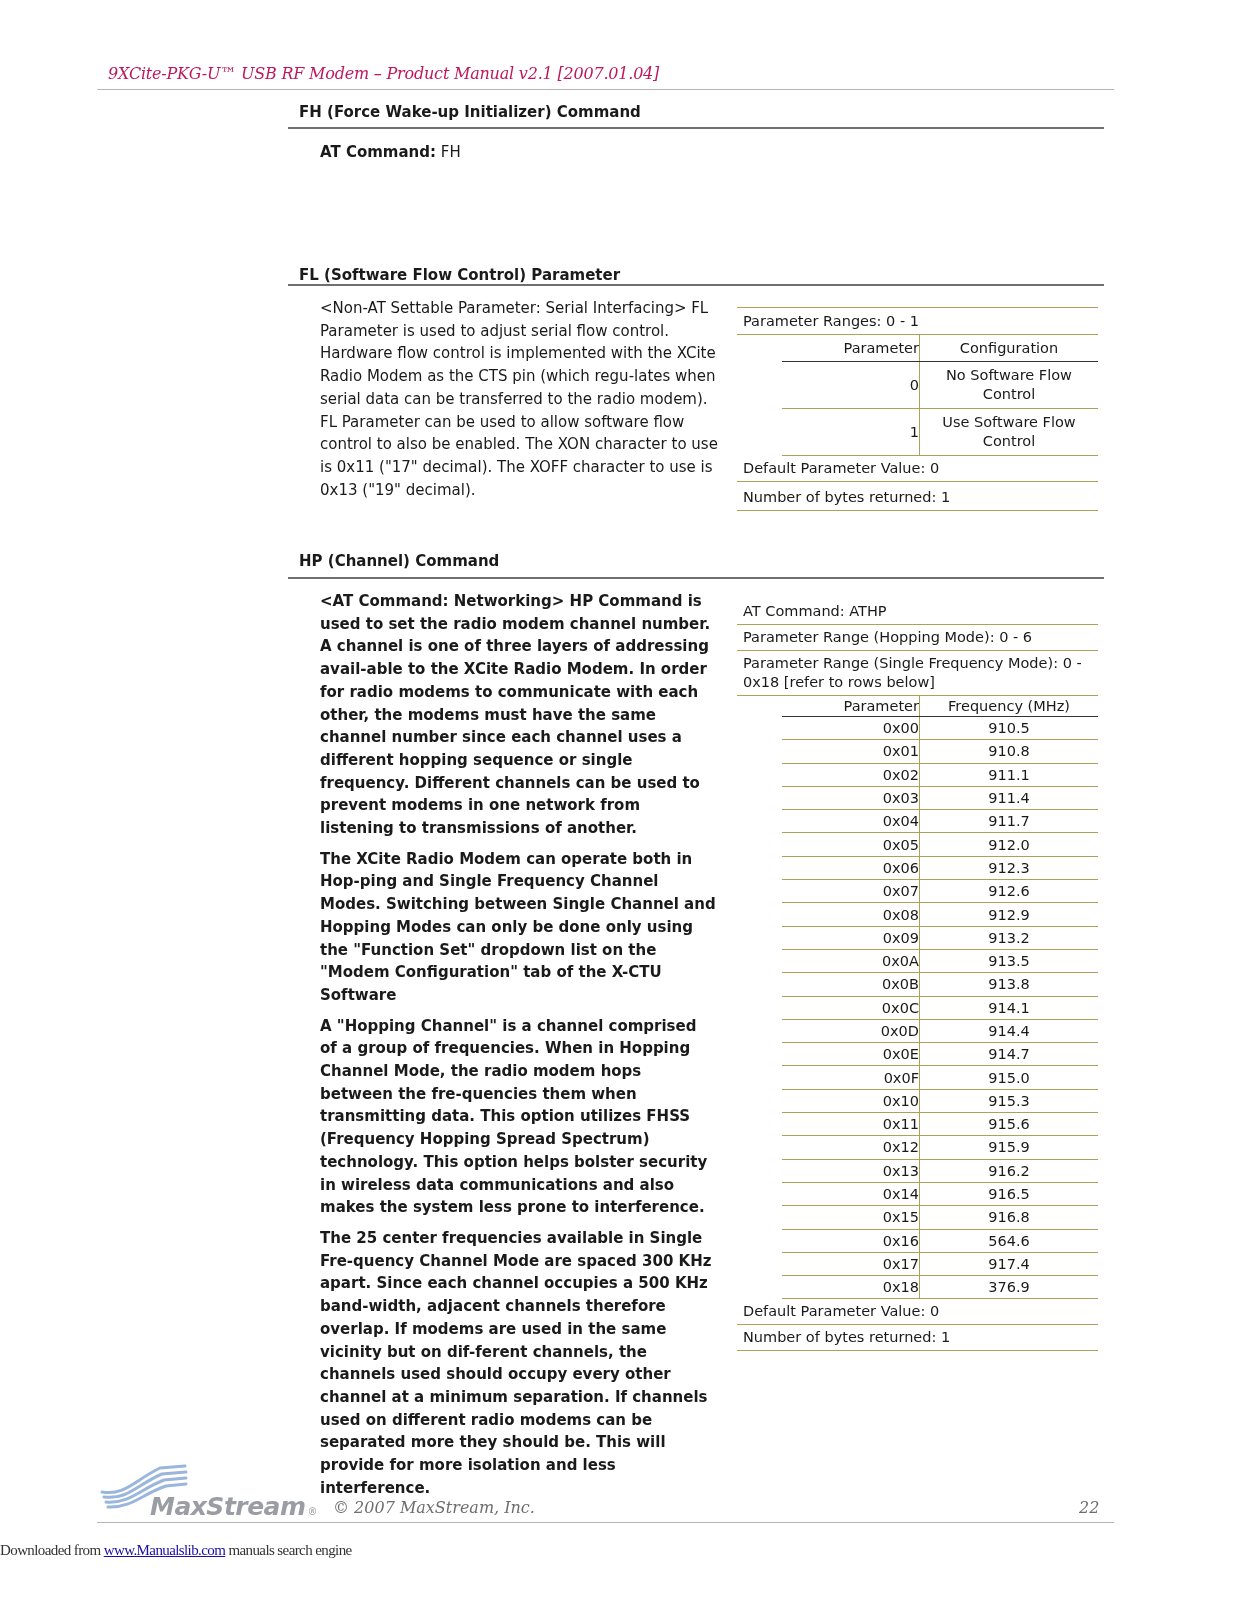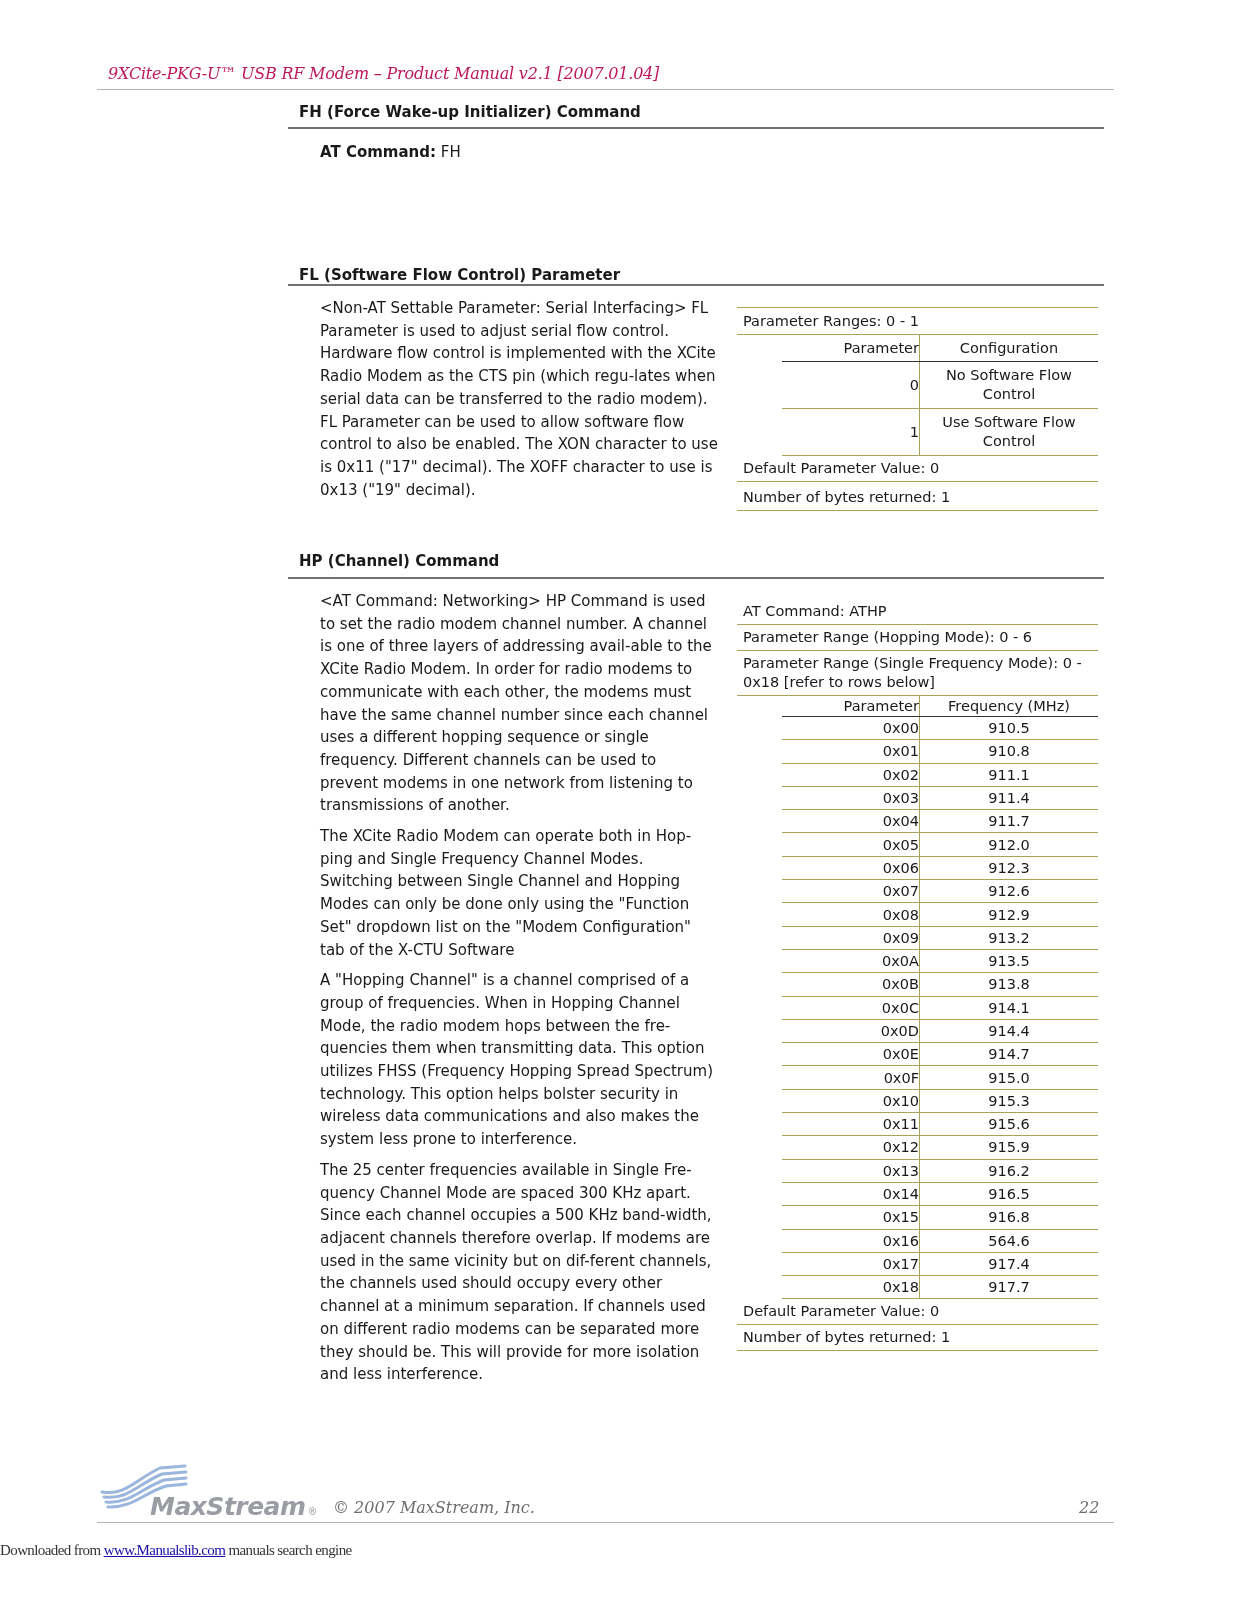--- a/index.html
+++ b/index.html
@@ -79,21 +79,21 @@
         <td><span style="display:inline-block;width:150px;">Use Software Flow Control</span></td>
       </tr>
     </tbody>
   </table>
   <div class="row-full" style="padding-top:2px;">Default Parameter Value: 0</div>
   <div class="row-full" style="padding-top:5px;">Number of bytes returned: 1</div>
 </div>
 
 <div class="abs section-heading" style="top:552px;">HP (Channel) Command</div>
 <div class="abs section-rule" style="top:577px;"></div>
-<div class="abs para" style="top:590px; width:398px;">
+<div class="abs para" style="top:590px; width:398px;font-weight:bold;">
   <p>&lt;AT Command: Networking&gt; HP Command is used to set the radio modem channel number. A channel is one of three layers of addressing avail-able to the XCite Radio Modem. In order for radio modems to communicate with each other, the modems must have the same channel number since each channel uses a different hopping sequence or single frequency. Different channels can be used to prevent modems in one network from listening to transmissions of another.</p>
   <p>The XCite Radio Modem can operate both in Hop-ping and Single Frequency Channel Modes. Switching between Single Channel and Hopping Modes can only be done only using the "Function Set" dropdown list on the "Modem Configuration" tab of the X-CTU Software</p>
   <p>A "Hopping Channel" is a channel comprised of a group of frequencies. When in Hopping Channel Mode, the radio modem hops between the fre-quencies them when transmitting data. This option utilizes FHSS (Frequency Hopping Spread Spectrum) technology. This option helps bolster security in wireless data communications and also makes the system less prone to interference.</p>
   <p>The 25 center frequencies available in Single Fre-quency Channel Mode are spaced 300 KHz apart. Since each channel occupies a 500 KHz band-width, adjacent channels therefore overlap. If modems are used in the same vicinity but on dif-ferent channels, the channels used should occupy every other channel at a minimum separation. If channels used on different radio modems can be separated more they should be. This will provide for more isolation and less interference.</p>
 </div>
 
 <div class="abs ptable hp" style="top:600px;">
   <div class="row-full" style="padding-top:2px;">AT Command: ATHP</div>
   <div class="row-full">Parameter Range (Hopping Mode): 0 - 6</div>
   <div class="row-full">Parameter Range (Single Frequency Mode): 0 - 0x18 [refer to rows below]</div>
@@ -196,21 +196,21 @@
         <tr>
           <td class="c1">0x16</td>
           <td>564.6</td>
         </tr>
         <tr>
           <td class="c1">0x17</td>
           <td>917.4</td>
         </tr>
         <tr>
           <td class="c1">0x18</td>
-          <td>917.7</td>
+          <td>376.9</td>
         </tr>
       </tbody>
   </table>
   <div class="row-full">Default Parameter Value: 0</div>
   <div class="row-full">Number of bytes returned: 1</div>
 </div>
 
 <div class="abs footer-logo">
   <svg width="90" height="50" viewBox="0 0 90 50">
     <g fill="none" stroke="#9bb6dc" stroke-width="3" stroke-linecap="round">

